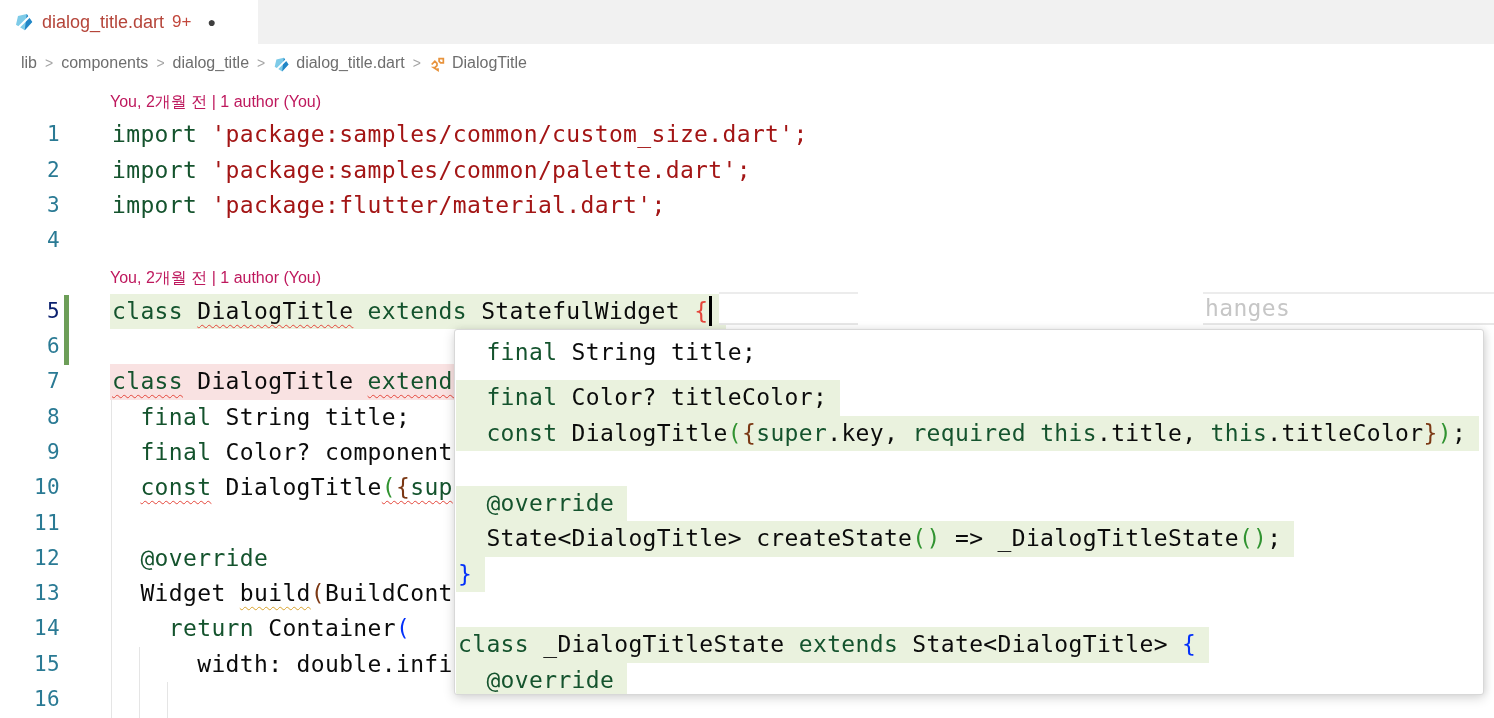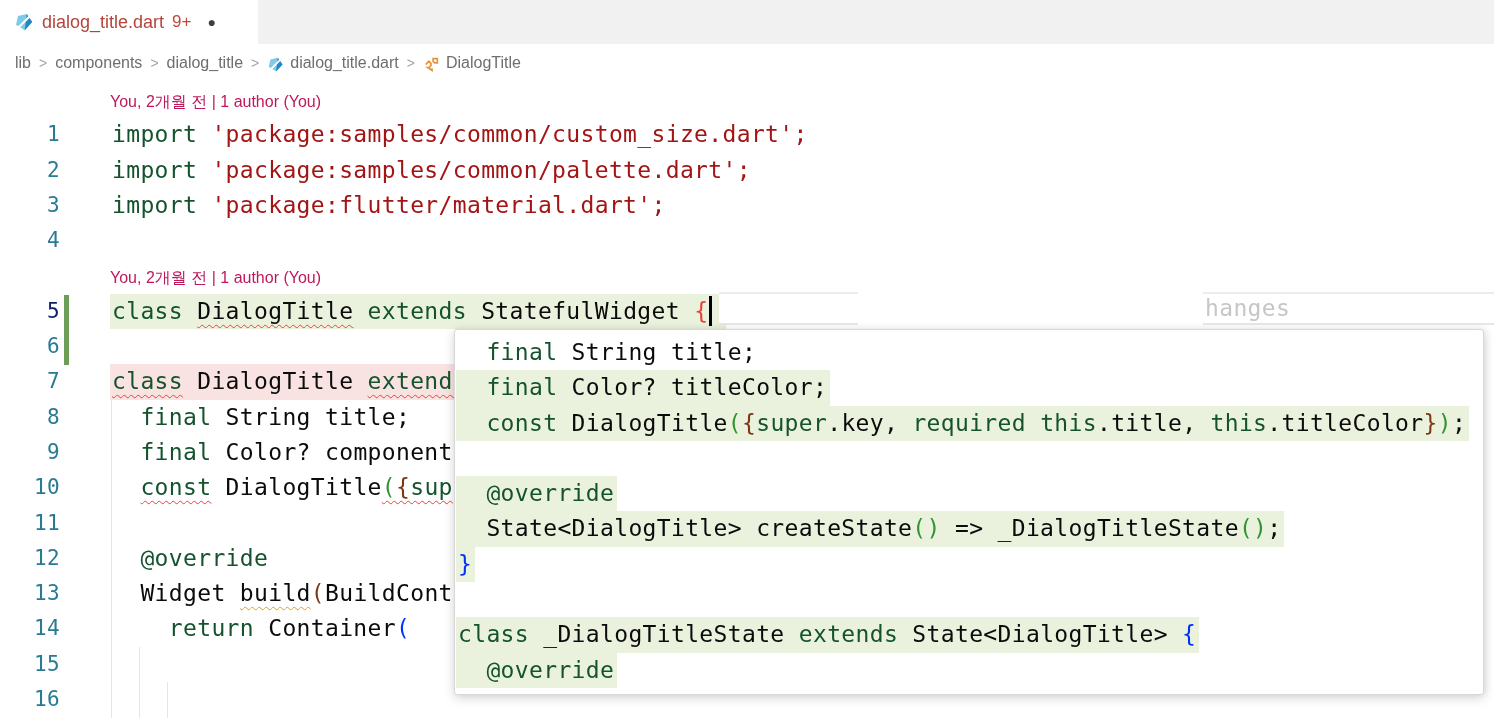--- a/index.html
+++ b/index.html
@@ -7,21 +7,21 @@
        font-family:"Liberation Sans",sans-serif;}
   
   .tabbar{position:absolute;left:0;top:0;width:1494px;height:44px;background:#f1f1f1;display:flex;}
   .tab{width:258px;height:44px;background:#ffffff;display:flex;align-items:center;padding-left:14px;box-sizing:border-box;}
   .tab .ticon{width:20px;height:20px;flex:0 0 20px;}
   .tab .tlabel{margin-left:8px;font-size:18px;color:#b5453a;}
   .tab .tbadge{margin-left:8px;font-size:17px;color:#c2473c;}
   .tab .tdot{margin-left:16px;font-size:14px;color:#3f3f3f;}
   
   .crumbs{position:absolute;left:0;top:44px;width:1372px;height:38px;background:#fff;
-          display:flex;align-items:center;padding-left:15px;box-sizing:border-box;font-size:16px;color:#6e6e6e;}
+          display:flex;align-items:center;padding-left:21px;box-sizing:border-box;font-size:16px;color:#6e6e6e;}
   .crumbs .sep{margin:0 8px;color:#a5a5a5;font-size:14px;}
   .crumbs .cicon{width:17px;height:17px;margin-right:6px;position:relative;top:1px;}
   .crumb{cursor:default;}
   
   .code{position:absolute;left:0;top:82px;width:1494px;}
   .line{height:35.3px;display:flex;white-space:pre;}
   .ln{flex:0 0 60px;text-align:right;font:21px/35.3px "DejaVu Sans Mono",monospace;color:#2a7a94;letter-spacing:.3px;}
   .ln.active{color:#0b216f;}
   .lc{margin-left:50px;font:23px/35.3px "DejaVu Sans Mono",monospace;letter-spacing:.35px;color:#000;}
   .linebg{display:inline-block;padding:0 2px;}
@@ -49,21 +49,21 @@
   .hintA{position:absolute;left:719px;top:292px;width:139px;height:29px;background:#fff;
          border-top:2px solid #ececec;border-bottom:2px solid #e7e7e7;z-index:3;}
   .hintB{position:absolute;left:1203px;top:292px;width:291px;height:29px;background:#fff;
          border-top:2px solid #ececec;border-bottom:2px solid #e7e7e7;z-index:3;
          font:23px/29px "DejaVu Sans Mono",monospace;color:#c6c6c6;letter-spacing:.35px;padding-left:2px;}
   
   .popup{position:absolute;left:454px;top:329px;width:1030px;height:366px;background:#fff;
          border:1px solid #d8d8d8;border-radius:3px;box-shadow:0 3px 12px rgba(0,0,0,.16),2px 0 6px rgba(0,0,0,.06);
          z-index:5;padding:5px 0 0 1px;box-sizing:border-box;overflow:hidden;}
   .popup .lc{margin-left:0;}
-  .popup .linebg.add{padding-right:3px;}
+  .popup .linebg.add{padding-right:13px;margin-top:10px;}
 </style>
 </head>
 <body>
 
 <div id="app">
 
   <div class="tabbar">
     <div class="tab">
       <svg class="ticon" viewBox="0 0 16 16">
         <path fill="#7ecbe8" d="M3.2 3.2 L10.2 1.6 L14.6 8 L8.6 14.6 L1.6 10.2 Z"></path>
@@ -113,21 +113,21 @@
       <div class="line"><span class="ln active">5</span><span class="lc"><span class="linebg add"><span class="tok tok-kw">class</span><span class="tok tok-txt"> </span><span class="tok tok-txt sq-red">DialogTitle</span><span class="tok tok-txt"> </span><span class="tok tok-kw">extends</span><span class="tok tok-txt"> </span><span class="tok tok-txt">StatefulWidget </span><span class="tok tok-bred">{</span></span></span></div>
       <div class="line"><span class="ln">6</span><span class="lc"><span class="linebg"></span></span></div>
       <div class="line"><span class="ln">7</span><span class="lc"><span class="linebg del"><span class="tok tok-kw sq-red">class</span><span class="tok tok-txt"> </span><span class="tok tok-txt">DialogTitle</span><span class="tok tok-txt"> </span><span class="tok tok-kw sq-red">extends</span></span></span></div>
       <div class="line"><span class="ln">8</span><span class="lc"><span class="linebg"><span class="tok tok-txt">  </span><span class="tok tok-kw">final</span><span class="tok tok-txt"> </span><span class="tok tok-txt">String title;</span></span></span></div>
       <div class="line"><span class="ln">9</span><span class="lc"><span class="linebg"><span class="tok tok-txt">  </span><span class="tok tok-kw">final</span><span class="tok tok-txt"> </span><span class="tok tok-txt">Color? components</span></span></span></div>
       <div class="line"><span class="ln">10</span><span class="lc"><span class="linebg"><span class="tok tok-txt">  </span><span class="tok tok-kw sq-red">const</span><span class="tok tok-txt"> </span><span class="tok tok-txt">DialogTitle</span><span class="tok tok-bgreen sq-red">(</span><span class="tok tok-bbrown sq-red">{</span><span class="tok tok-kw sq-red">sup</span></span></span></div>
       <div class="line"><span class="ln">11</span><span class="lc"><span class="linebg"></span></span></div>
       <div class="line"><span class="ln">12</span><span class="lc"><span class="linebg"><span class="tok tok-txt">  </span><span class="tok tok-kw">@override</span></span></span></div>
       <div class="line"><span class="ln">13</span><span class="lc"><span class="linebg"><span class="tok tok-txt">  </span><span class="tok tok-txt">Widget </span><span class="tok tok-txt sq-orange">build</span><span class="tok tok-bbrown">(</span><span class="tok tok-txt">BuildCont</span></span></span></div>
       <div class="line"><span class="ln">14</span><span class="lc"><span class="linebg"><span class="tok tok-txt">    </span><span class="tok tok-kw">return</span><span class="tok tok-txt"> </span><span class="tok tok-txt">Container</span><span class="tok tok-bblue">(</span></span></span></div>
-      <div class="line"><span class="ln">15</span><span class="lc"><span class="linebg"><span class="tok tok-txt">      </span></span></span></div>
+      <div class="line"><span class="ln">15</span><span class="lc"><span class="linebg"><span class="tok tok-txt">      </span><span class="tok tok-txt">width: double.infi</span></span></span></div>
       <div class="line"><span class="ln">16</span></div>
     </div>
 
   <div class="hintA"></div>
   <div class="hintB">
     <span>hanges</span>
   </div>
   <div class="cursor"></div>
 
   <div class="popup">

